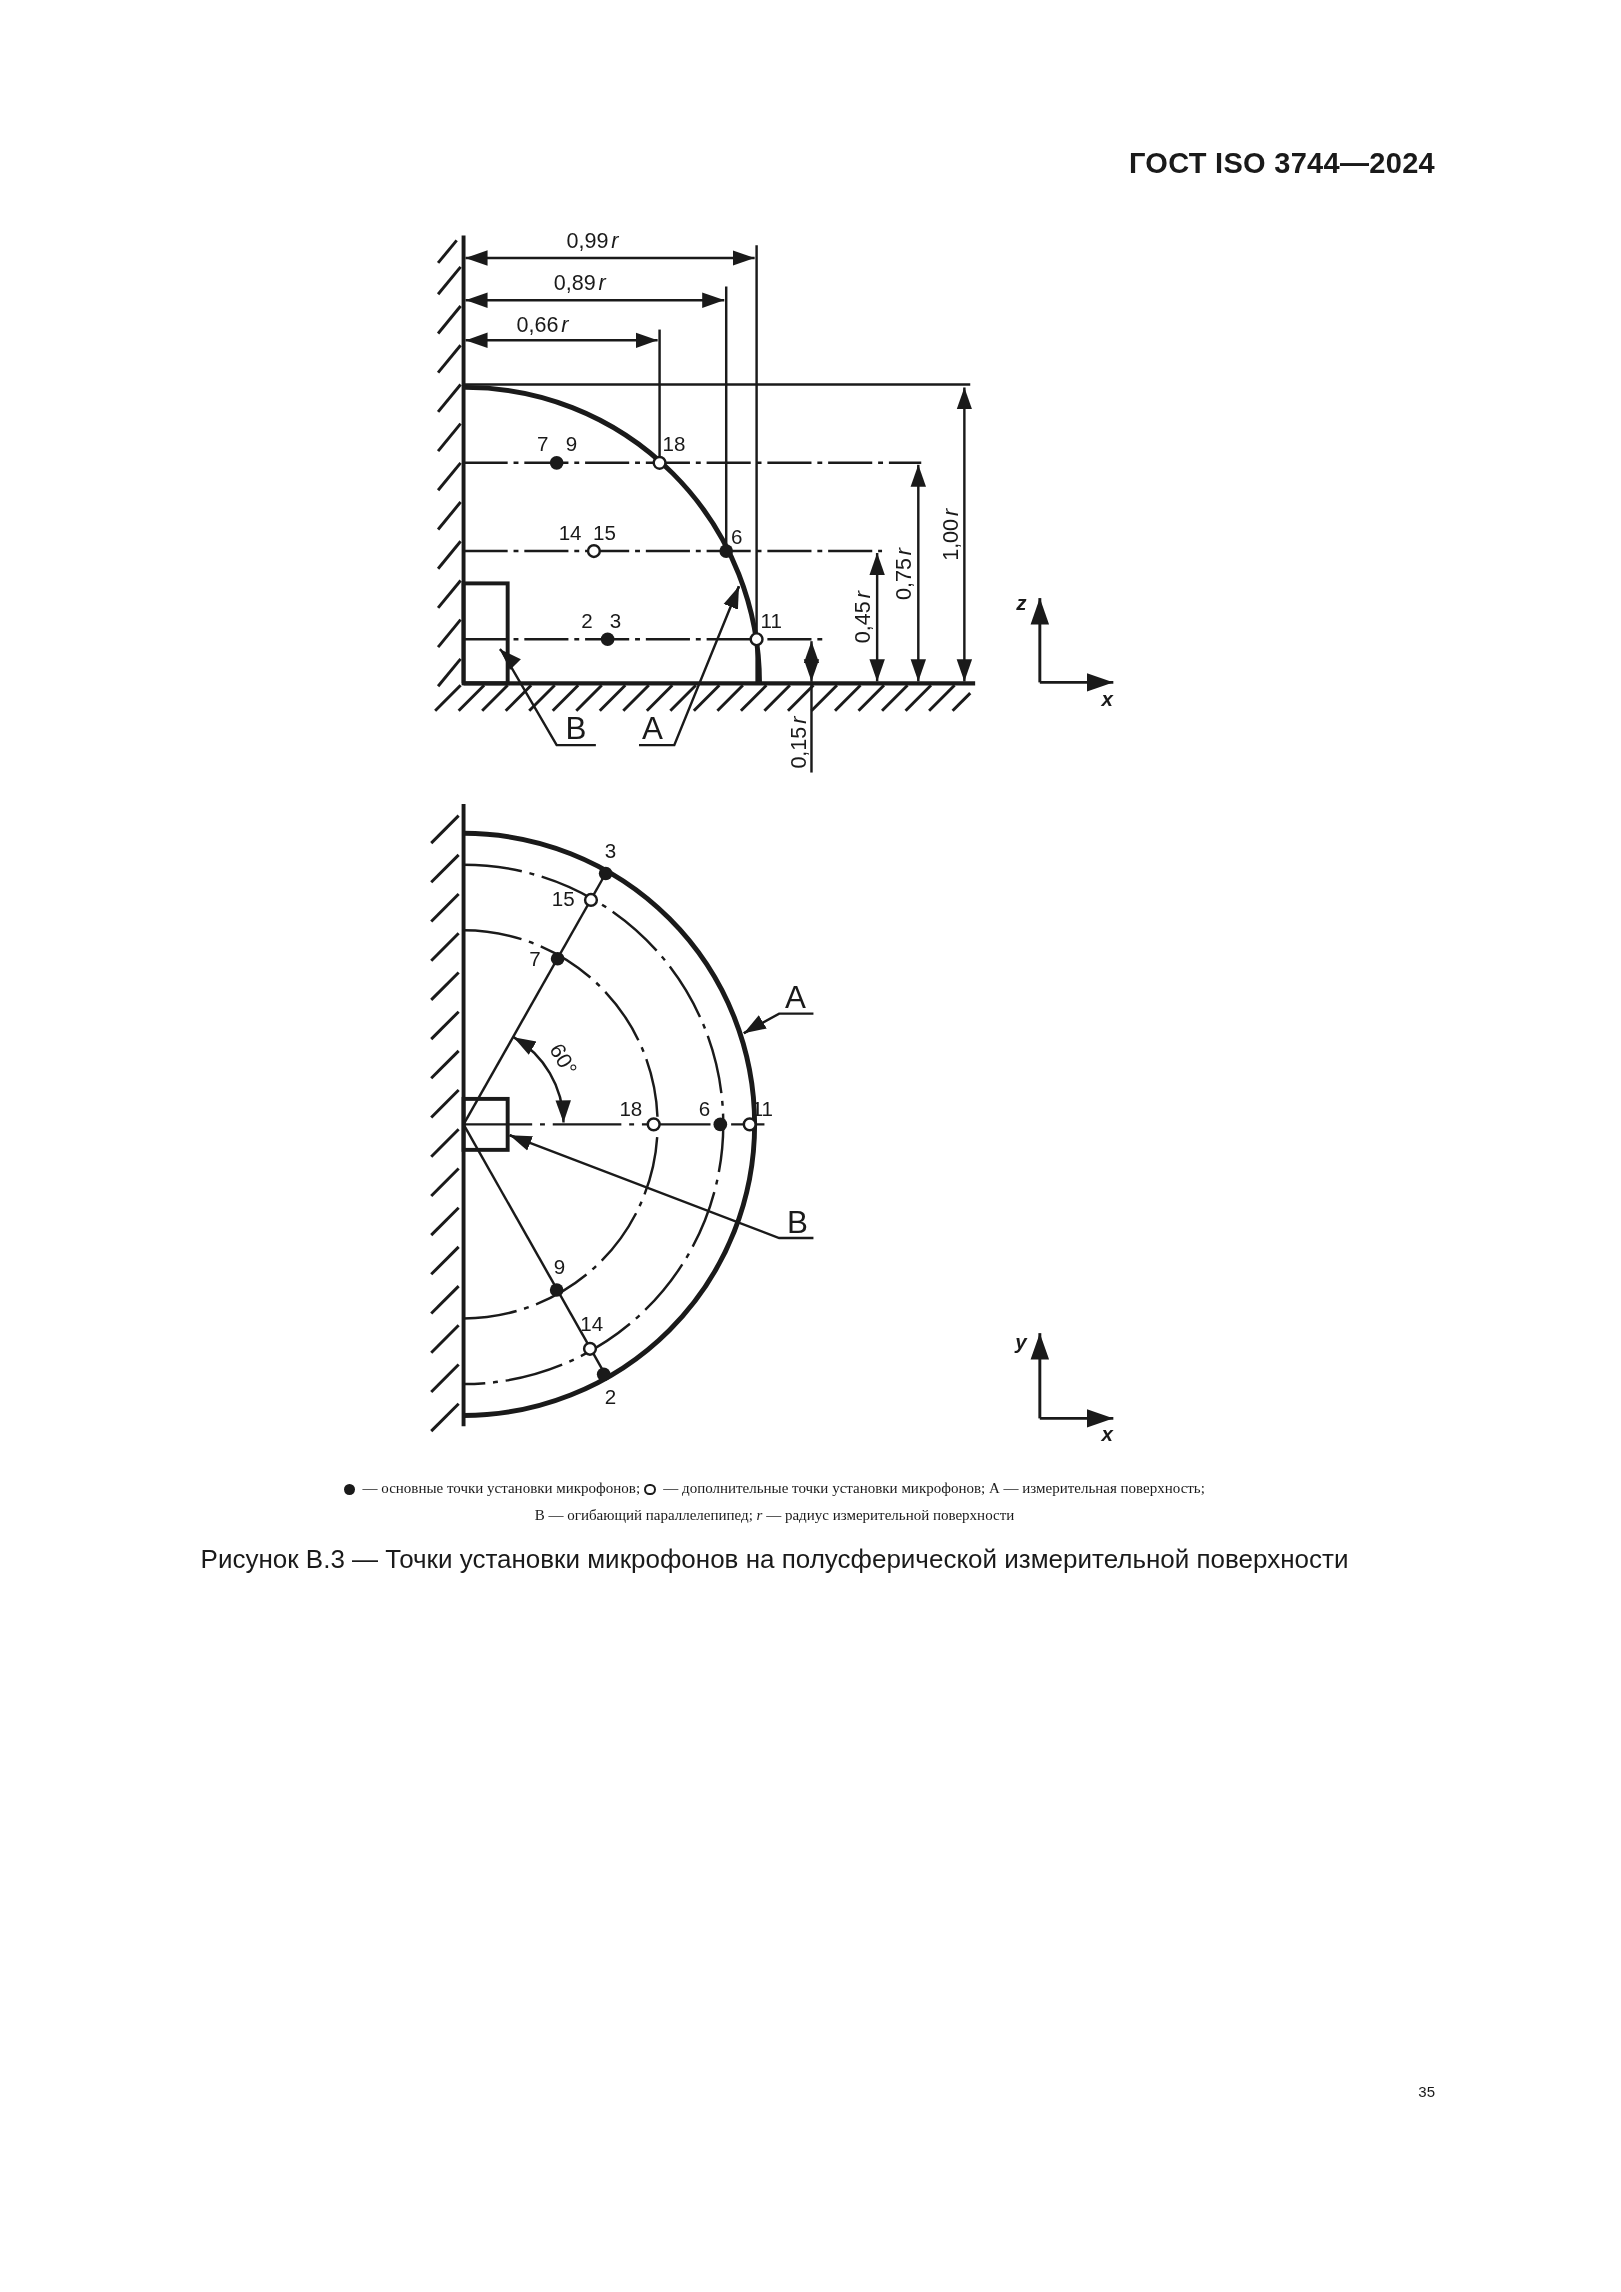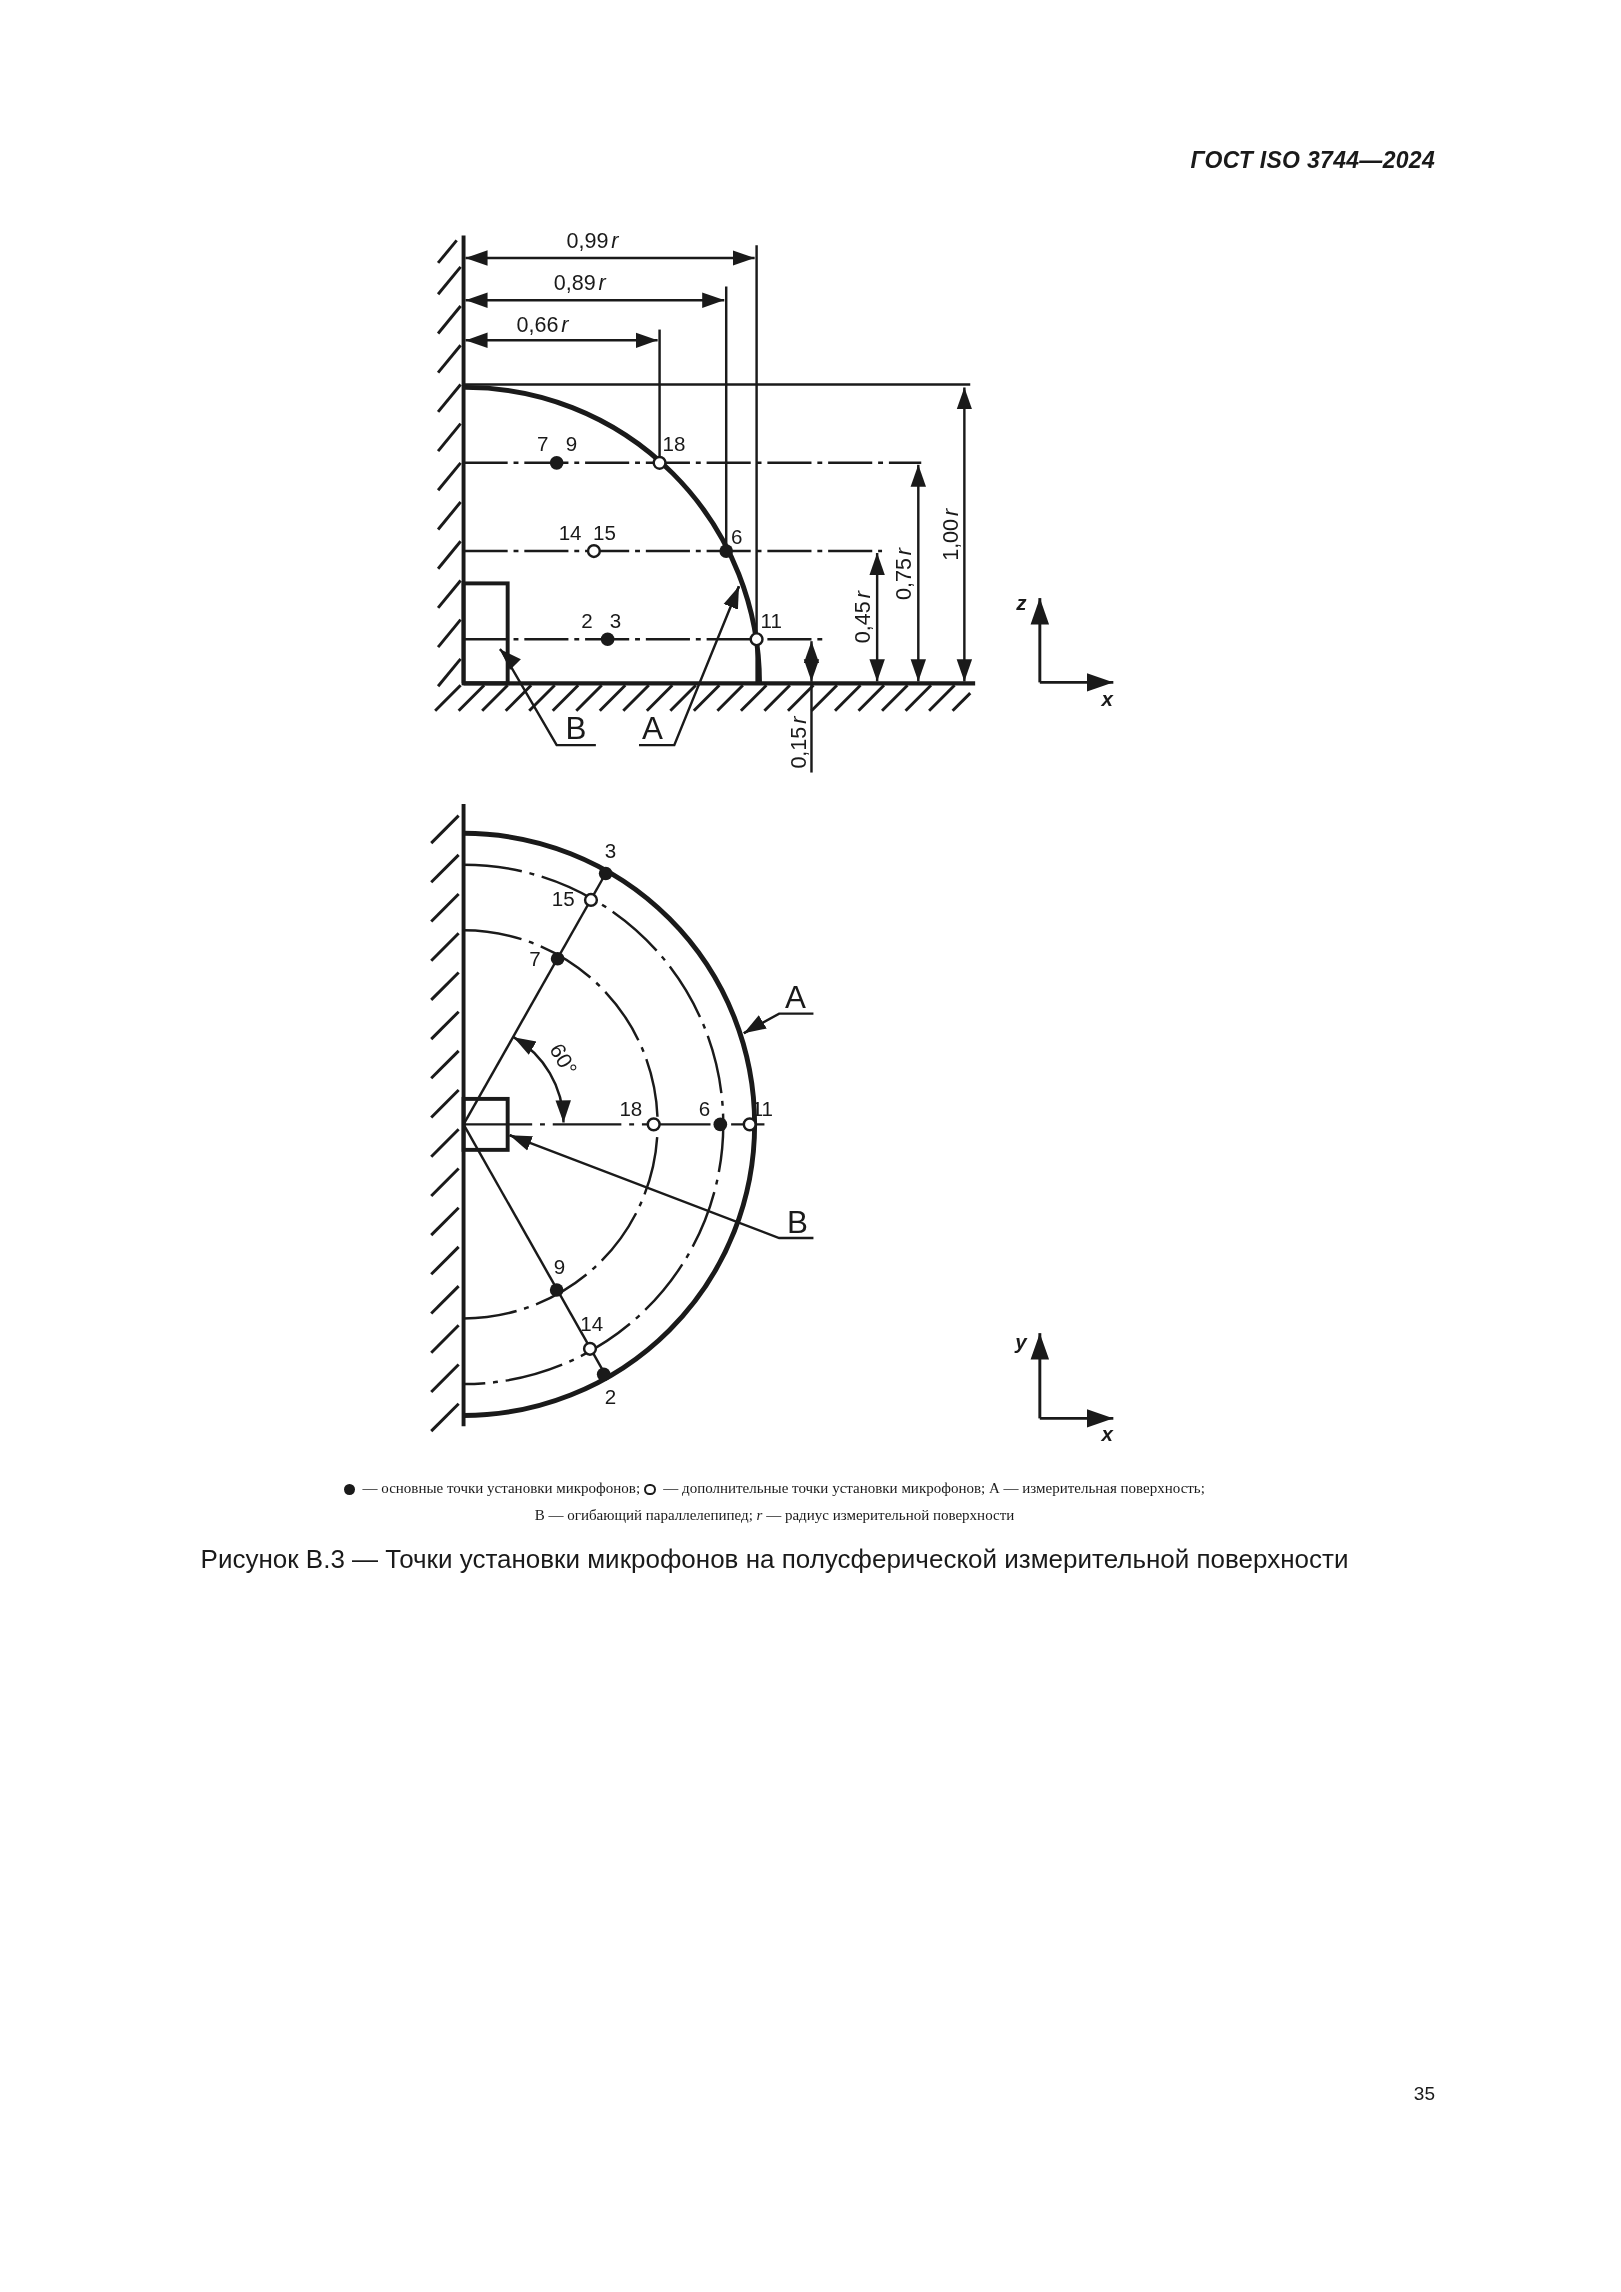--- a/index.html
+++ b/index.html
@@ -1,22 +1,22 @@
 <!DOCTYPE html>
 <html><head>
 <meta charset="utf-8">
 <style>
   html, body { margin:0; padding:0; background:#ffffff; }
   body { width:1621px; height:2293px; position:relative; overflow:hidden;
          font-family:"Liberation Sans", sans-serif; color:#1a1a1a; }
-  .header { position:absolute; top:147px; right:186px; font-weight:bold; font-size:23px; letter-spacing:0.3px;font-style:italic; }
+  .header { position:absolute; top:147px; right:186px; font-weight:bold; font-size:29px; letter-spacing:0.3px; }
   svg.fig { position:absolute; left:0; top:0; }
   .legend { position:absolute; left:108px; width:1333px; top:1475px; font-size:15px; line-height:26.5px; text-align:center;font-family:Liberation Serif, serif; }
   .caption { position:absolute; left:108px; width:1333px; top:1544px; font-size:26px; line-height:30px; text-align:center; }
-  .pagenum { position:absolute; right:186px; top:2083px; font-size:19px; }
+  .pagenum { position:absolute; right:186px; top:2083px; font-size:15px; }
   .dot-f { display:inline-block; width:10.8px; height:10.8px; border-radius:50%; background:#1a1a1a; vertical-align:middle; margin-right:3.9px; }
   .dot-o { display:inline-block; width:7.8px; height:7.8px; border-radius:50%; border:2.5px solid #1a1a1a; background:#fff; vertical-align:middle; margin-right:3.9px; }
   .lbl { font-family:"Liberation Sans", sans-serif; fill:#1a1a1a; }
 </style>
 </head>
 <body>
 
 <div class="header">ГОСТ ISO 3744—2024</div>
 
 <svg class="fig" width="1621" height="1451" viewBox="0 0 1654 1480">

